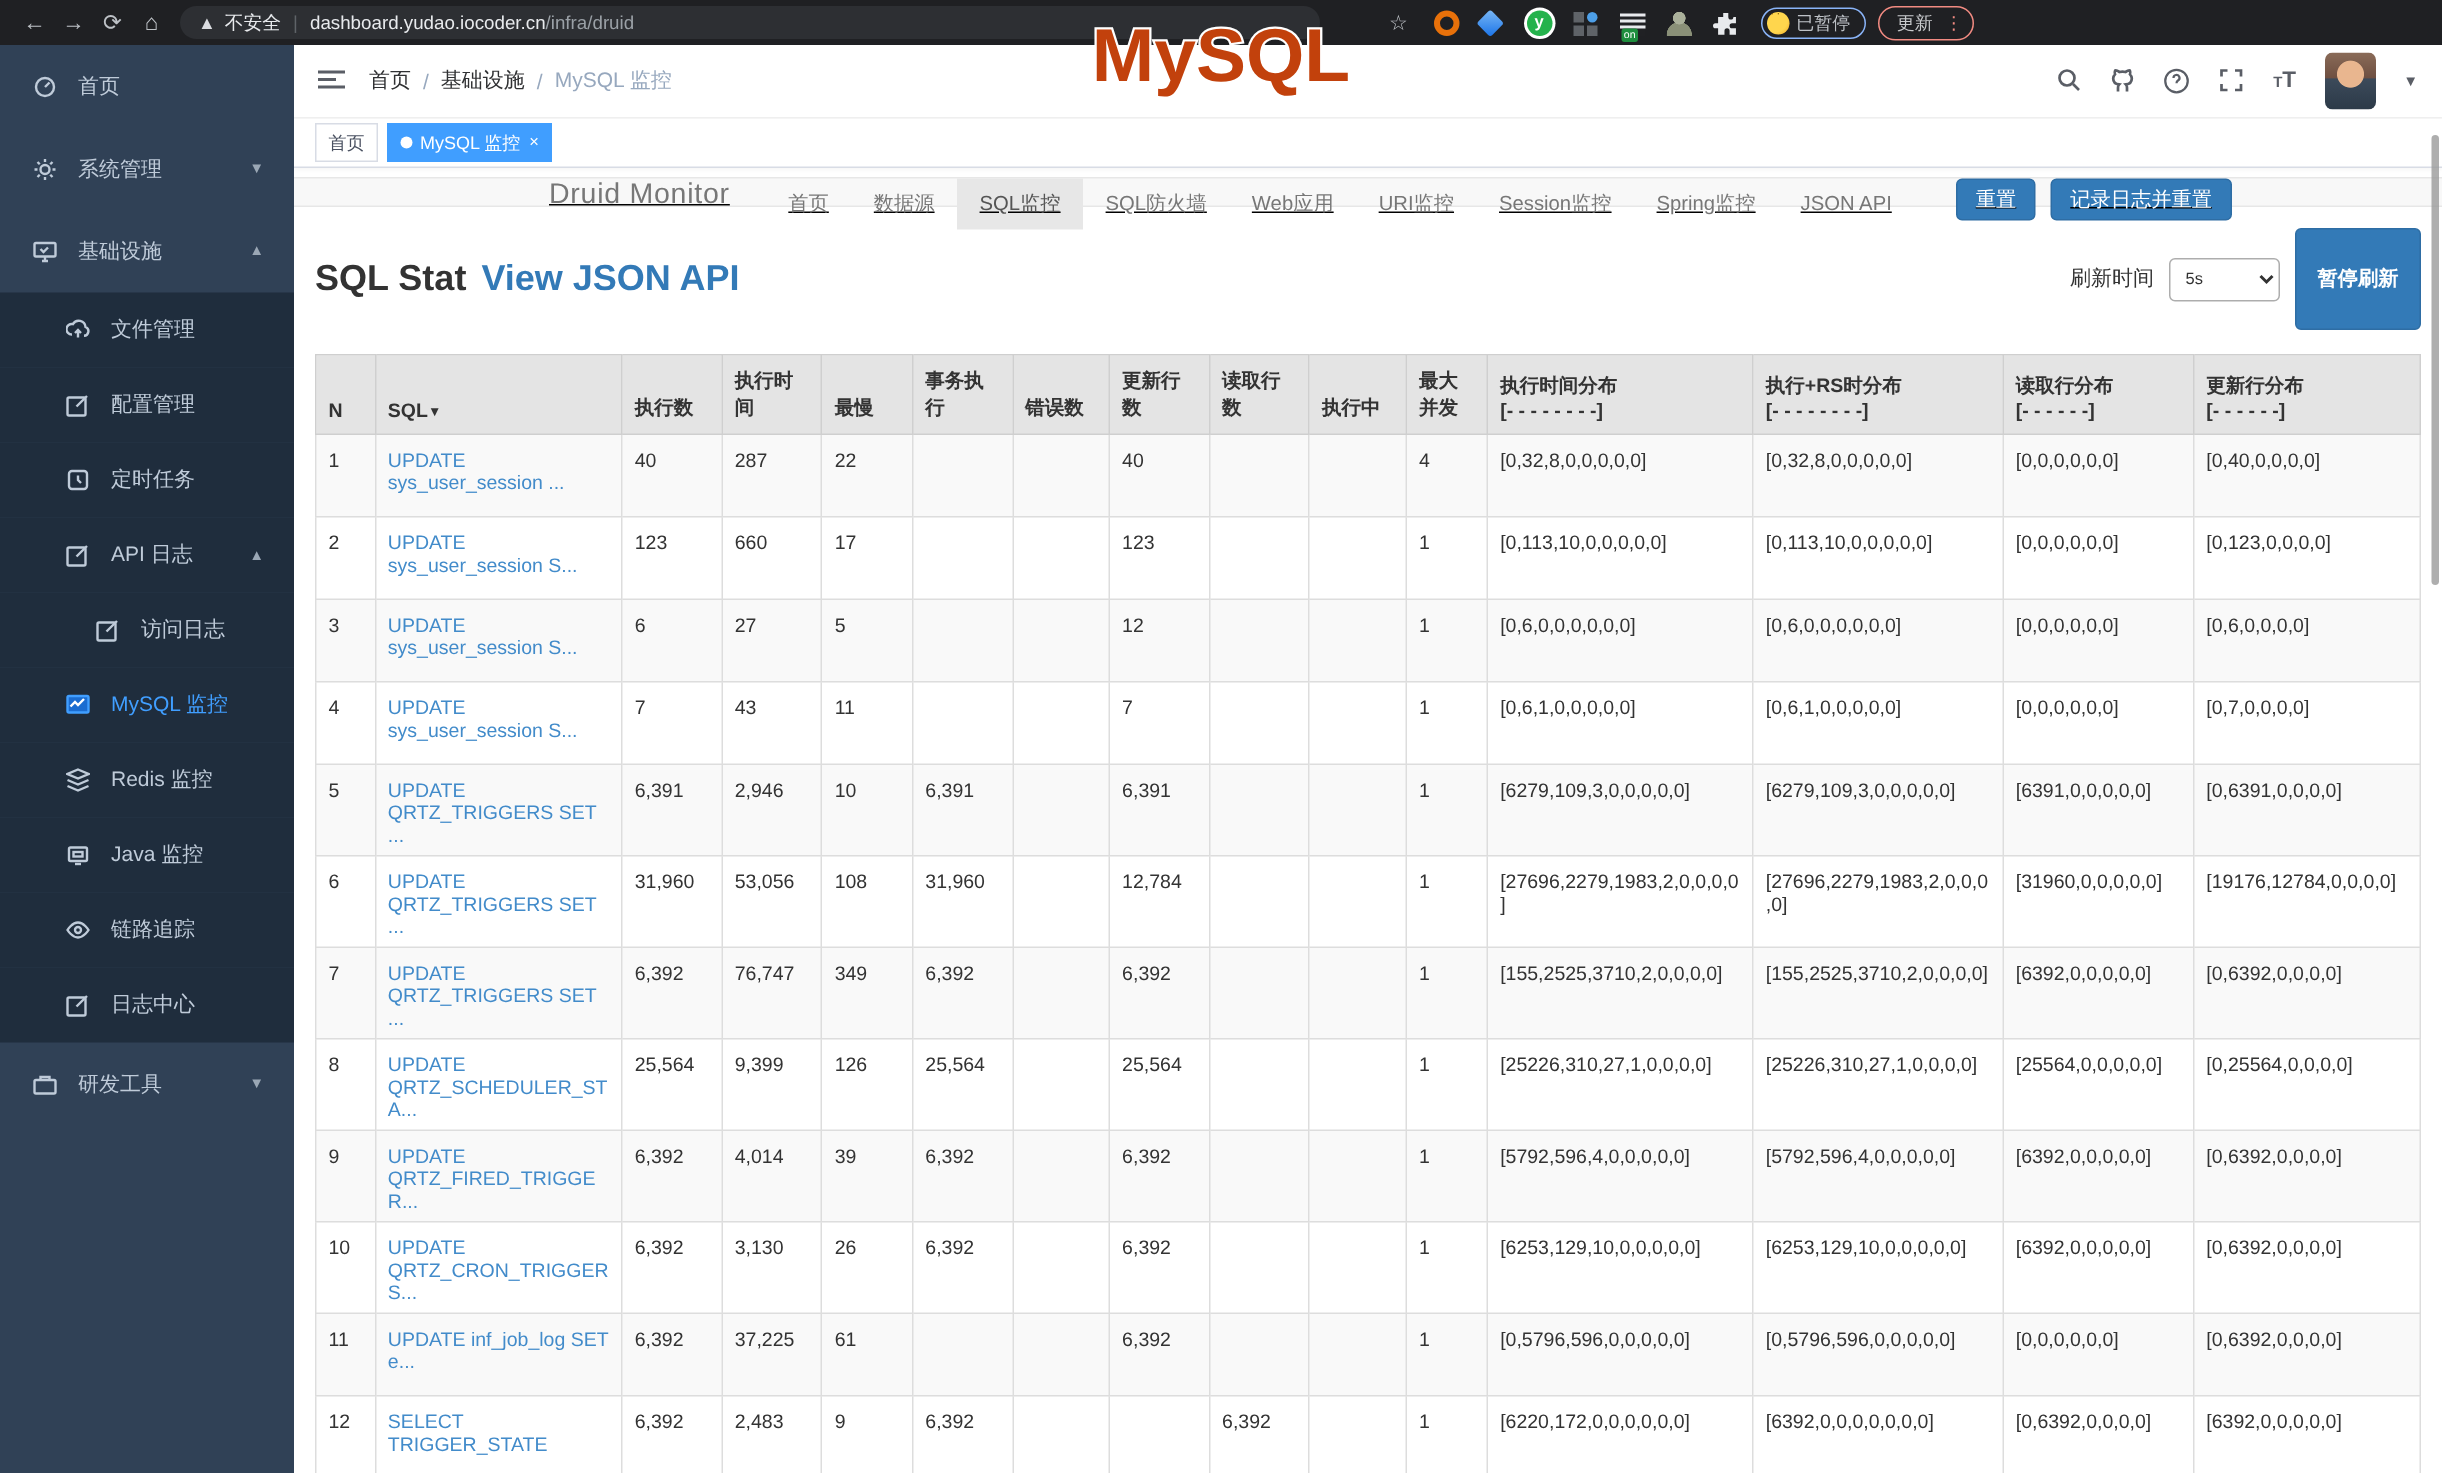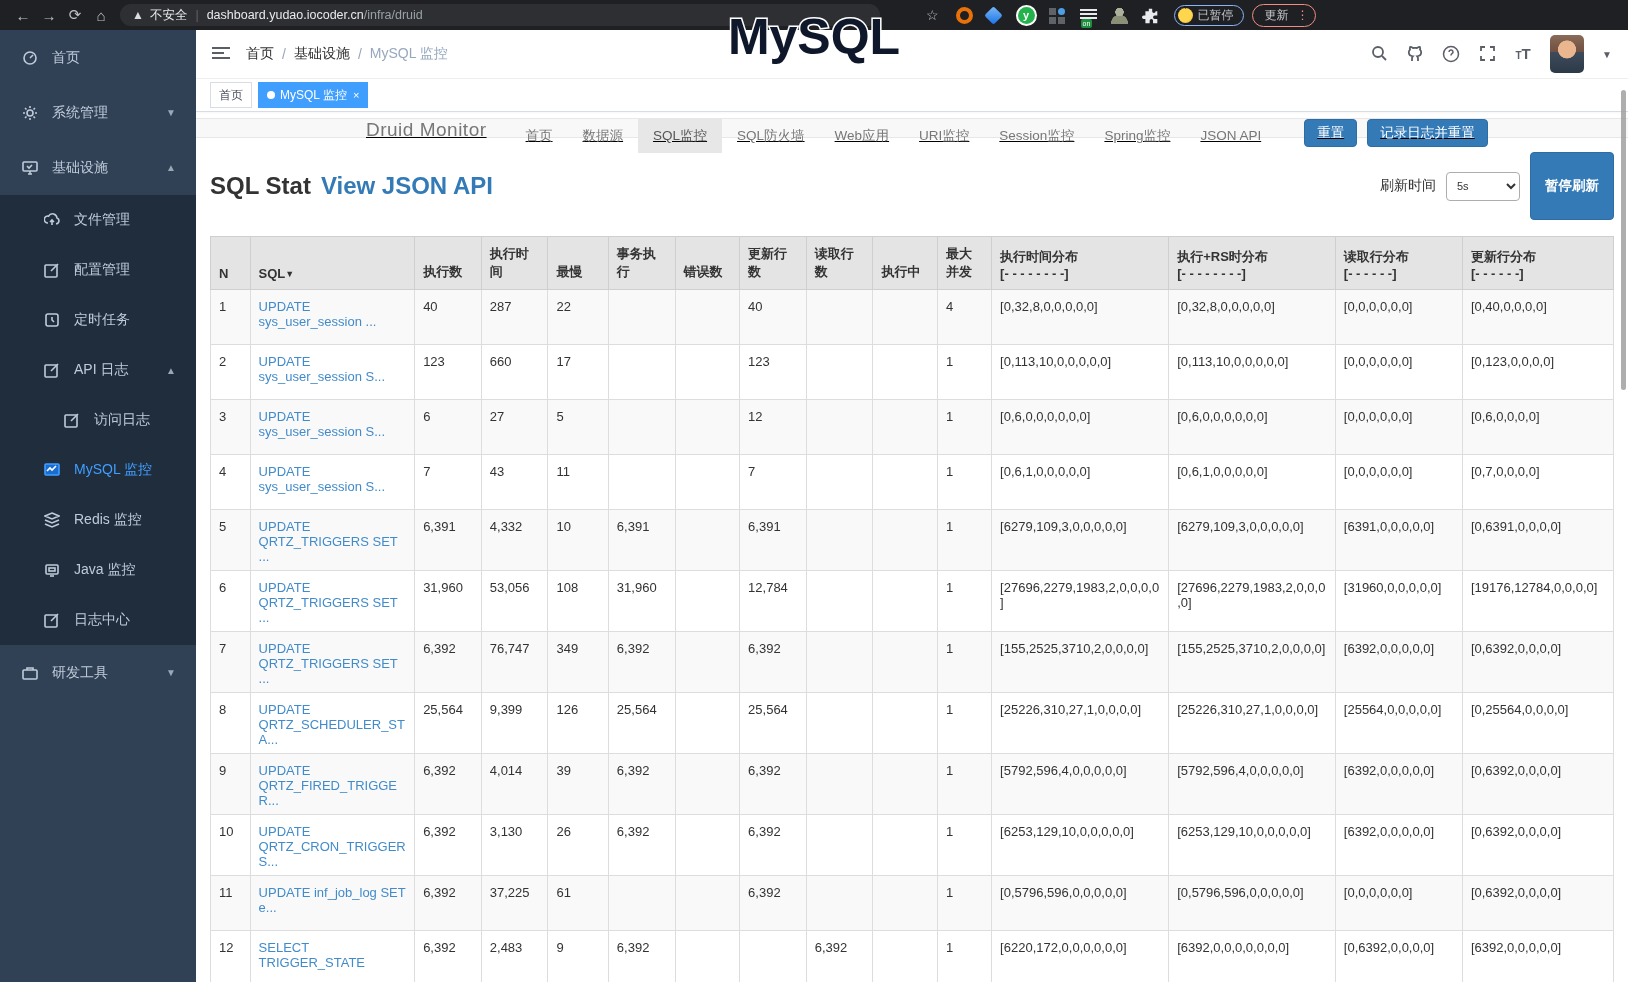--- a/index.html
+++ b/index.html
@@ -26,21 +26,21 @@
   .list-ic i { display:block; height:2px; background:#e8eaed; margin:2px 0 0 0; }
   .on-badge { position:absolute; bottom:-4px; left:1px; background:#1e8e3e; color:#fff; font-size:7px; padding:0 2px; border-radius:2px; line-height:9px; }
   .person-ic { background:radial-gradient(circle at 50% 30%, #aab09a 28%, transparent 30%), radial-gradient(circle at 50% 95%, #8a9078 45%, transparent 47%); }
   .pill { display:flex; align-items:center; border:1px solid #8ab4f8; border-radius:12px; color:#bdc1c6; font-size:12px; padding:1px 9px 1px 3px; margin:0 8px; flex:0 0 auto; }
   .face { width:15px; height:15px; border-radius:50%; background:radial-gradient(circle at 35% 35%, #ffd64d 60%, #f0a420); margin-right:5px; position:relative; }
   .face:after { content:"˙˙"; position:absolute; top:-1px; left:3px; color:#6b4b00; font-size:9px; letter-spacing:1px; }
   .update-chip { display:flex; align-items:center; border:1px solid #f28b82; border-radius:13px; color:#c8cacd; font-size:12px; padding:2px 6px 2px 12px; flex:0 0 auto; }
   .kebab { color:#f28b82; margin-left:8px; font-size:12px; letter-spacing:0; }
 
   
-  .mysql-note { position:absolute; top:8px; left:50%; transform:translateX(-50%); z-index:9; font-size:50px; font-weight:bold; color:#0f172a; -webkit-text-stroke:3px #ffffff; paint-order:stroke fill; letter-spacing:0px; }
+  .mysql-note { position:absolute; top:8px; left:50%; transform:translateX(-50%); z-index:9; font-size:50px; font-weight:bold; color:#c2410c; -webkit-text-stroke:3px #ffffff; paint-order:stroke fill; letter-spacing:0px; }
 
   
   .sidebar { position:absolute; top:30px; left:0; width:196px; height:952px; background:#304156; overflow:hidden; z-index:2; }
   .logo-row { height:56px; display:flex; align-items:center; padding-left:34px; }
   .logo-img { width:33px; height:33px; border-radius:4px; background:#6a6f7b; margin-right:12px; flex:0 0 auto; }
   .logo-title { color:#fff; font-size:14px; font-weight:bold; }
   .menu-item { height:55px; display:flex; align-items:center; color:#bfcbd9; font-size:14px; cursor:pointer; position:relative; }
   .menu-item .mi-icon { width:16px; height:16px; margin-right:14px; flex:0 0 auto; }
   .menu-item svg { stroke:#bfcbd9; }
   .lv0 { padding-left:22px; }
@@ -231,20 +231,27 @@
         </svg></span>
     <span>Redis 监控</span>
   </div>
   <div class="menu-item lv1">
     <span class="mi-icon"><svg width="16" height="16" viewBox="0 0 16 16" fill="none" stroke-width="1.6">
           <rect x="2" y="3" width="12" height="9" rx="1"></rect>
           <rect x="5" y="6" width="6" height="3"></rect>
           <path d="M6 14h4"></path>
         </svg></span>
     <span>Java 监控</span>
+  </div>
+  <div class="menu-item lv1">
+    <span class="mi-icon"><svg width="16" height="16" viewBox="0 0 16 16" fill="none" stroke-width="1.6">
+          <path d="M1 8s3-5 7-5 7 5 7 5-3 5-7 5-7-5-7-5z"></path>
+          <circle cx="8" cy="8" r="2"></circle>
+        </svg></span>
+    <span>链路追踪</span>
   </div>
   <div class="menu-item lv1">
     <span class="mi-icon"><svg width="16" height="16" viewBox="0 0 16 16" fill="none" stroke-width="1.6">
           <rect x="1" y="3" width="12" height="12" rx="1"></rect>
           <path d="M14 2L7 9"></path>
         </svg></span>
     <span>日志中心</span>
   </div>
   <div class="menu-item lv0">
     <span class="mi-icon"><svg width="16" height="16" viewBox="0 0 16 16" fill="none" stroke-width="1.6">
@@ -452,21 +459,21 @@
             <td>[0,6,1,0,0,0,0,0]</td>
             <td>[0,6,1,0,0,0,0,0]</td>
             <td>[0,0,0,0,0,0]</td>
             <td>[0,7,0,0,0,0]</td>
           </tr>
 
           <tr>
             <td>5</td>
             <td><a class="sql-link">UPDATE QRTZ_TRIGGERS SET ...</a></td>
             <td>6,391</td>
-            <td>4,332</td>
+            <td>2,946</td>
             <td>10</td>
             <td>6,391</td>
             <td></td>
             <td>6,391</td>
             <td></td>
             <td></td>
             <td>1</td>
             <td>[6279,109,3,0,0,0,0,0]</td>
             <td>[6279,109,3,0,0,0,0,0]</td>
             <td>[6391,0,0,0,0,0]</td>

